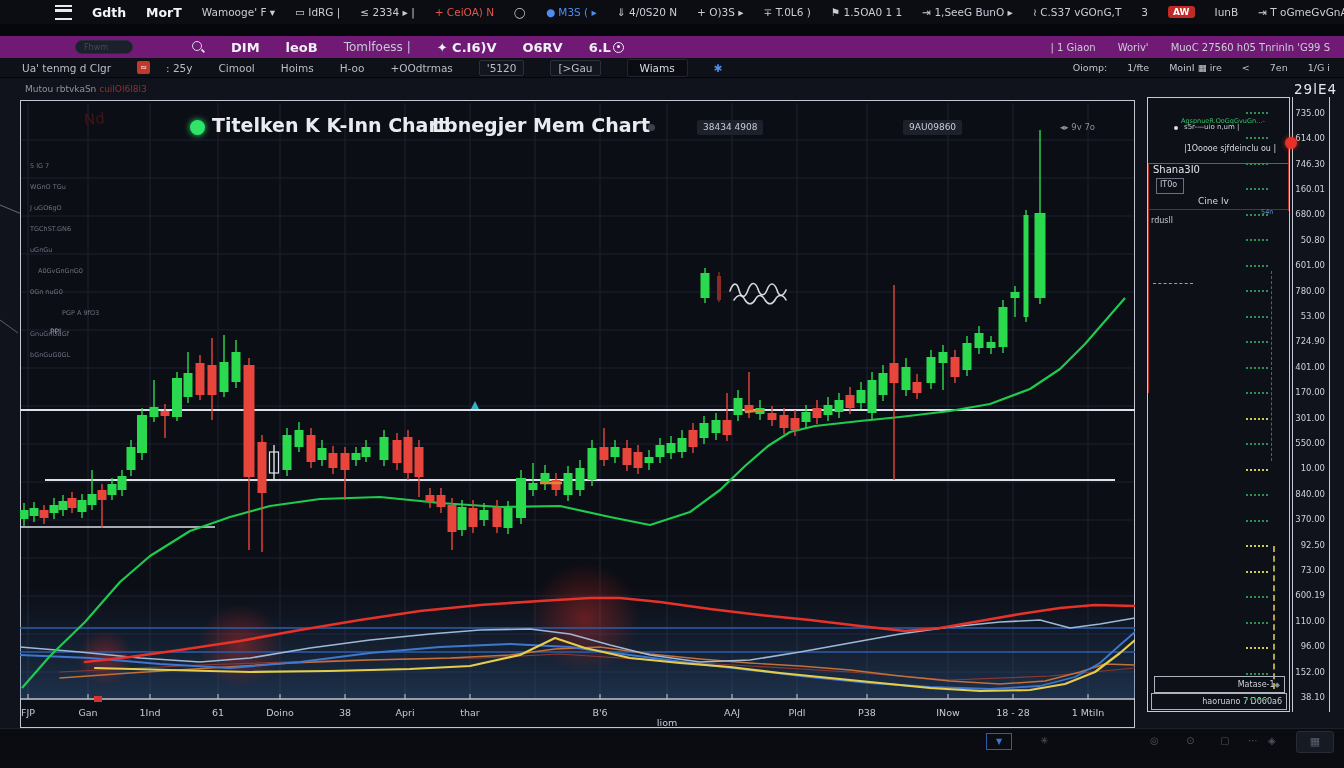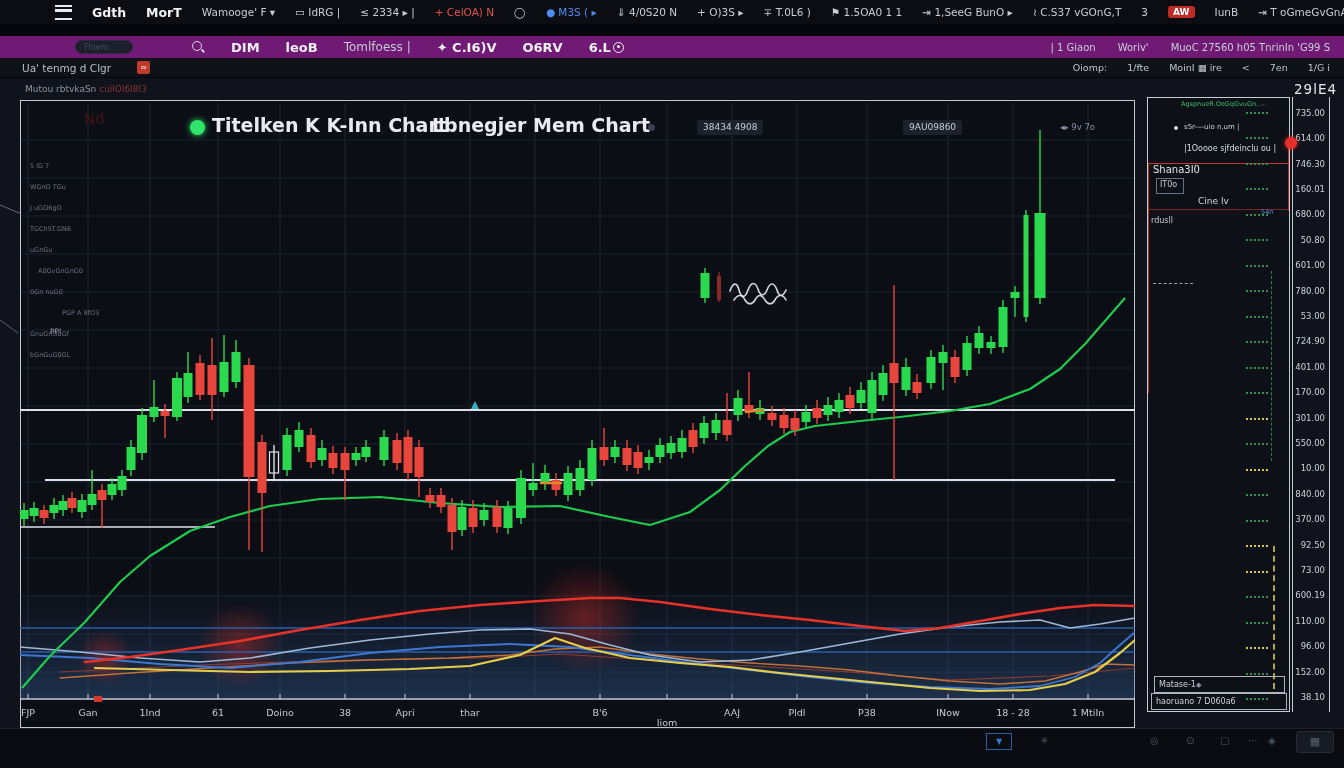--- a/index.html
+++ b/index.html
@@ -62,21 +62,21 @@
   .watermark{position:absolute;left:84px;top:110px;font-size:15px;color:#6b1a1a;opacity:.55;transform:rotate(-6deg);}
   .left-lbl{position:absolute;left:30px;font-size:6.5px;color:#7d8292;opacity:.85;white-space:nowrap;}
   .ppi{position:absolute;left:50px;top:327px;font-size:7.5px;color:#9aa0ae;}
   .x-lbl{position:absolute;top:707px;width:44px;text-align:center;font-size:9.5px;color:#c6cad3;}
   .diag-svg{position:absolute;left:0;top:195px;}
   
   .sidebar{position:absolute;left:1147px;top:97px;width:143px;height:615px;border:1px solid #c5cad4;
            background:#0d1017;box-sizing:border-box;}
   .sb{position:absolute;white-space:nowrap;}
   .sb-footer{position:absolute;border:1px solid #aeb3bf;font-size:8px;color:#cdd1da;
-             display:flex;align-items:center;padding:0 4px;box-sizing:border-box;justify-content:flex-start;}
+             display:flex;align-items:center;padding:0 4px;box-sizing:border-box;justify-content:flex-end;}
   .ticks{position:absolute;left:1246px;top:100px;width:26px;height:612px;display:flex;
          flex-direction:column;justify-content:space-around;}
   .tick{width:22px;height:0;}
   .scale-line{position:absolute;top:97px;width:1px;height:615px;background:#c5cad4;}
   .scale-labels{position:absolute;left:1293px;top:100px;width:34px;height:610px;display:flex;
                 flex-direction:column;justify-content:space-around;align-items:flex-end;
                 font-size:8.5px;color:#ced2da;padding-right:2px;box-sizing:border-box;}
   .red-price-dot{position:absolute;left:1285px;top:137px;width:12px;height:12px;border-radius:50%;
                  background:#e8302a;box-shadow:0 0 5px rgba(232,48,42,.8);}
   
@@ -132,20 +132,31 @@
     <span class="tb-right">
         <span>| 1 Giaon</span>
         <span>Woriv'</span>
         <span>MuoC 27560 h05 TnrinIn 'G99 S</span>
       </span>
   </div>
 
   <div class="toolbar2">
     <span class="t2">Ua' tenmg d Clgr</span>
     <span class="red-badge">≈</span>
+    <span class="t2-items" style="display:flex;align-items:center;">
+        <span class="t2">: 25y</span>
+        <span class="t2">Cimool</span>
+        <span class="t2">Hoims</span>
+        <span class="t2">H-oo</span>
+        <span class="t2">+OOdtrmas</span>
+        <span class="t2 chip">'5120</span>
+        <span class="t2 chip">[&gt;Gau</span>
+        <span class="t2 chip-dark">Wiams</span>
+        <span class="t2 blue">✱</span>
+      </span>
     <span class="t2r">
         <span>Oiomp:</span>
         <span>1/fte</span>
         <span>MoinI ▦ ire</span>
         <span>&lt;</span>
         <span>7en</span>
         <span>1/G i</span>
       </span>
   </div>
 
@@ -464,21 +475,21 @@
       <div class="x-lbl" style="left: 645px; margin-top: 10px;">Iiom</div>
       <div class="x-lbl" style="left: 710px;">AAJ</div>
       <div class="x-lbl" style="left: 775px;">Pldl</div>
       <div class="x-lbl" style="left: 845px;">P38</div>
       <div class="x-lbl" style="left: 926px;">INow</div>
       <div class="x-lbl" style="left: 991px;">18 - 28</div>
       <div class="x-lbl" style="left: 1066px;">1 MtiIn</div>
     </div>
 
   <div class="sidebar">
-    <div class="sb" style="left:33px;top:2px;font-size:6.5px;color:#35c06a;">AgspnueR.OoGqGvuGn…-</div>
+    <div class="sb" style="left:33px;top:19px;font-size:6.5px;color:#35c06a;">AgspnueR.OoGqGvuGn…-</div>
     <div class="sb" style="left:26px;top:28px;width:4px;height:4px;border-radius:50%;background:#d8dce4;"></div>
     <div class="sb" style="left:36px;top:25px;font-size:7px;color:#cfd3dc;">s5r-—uio n,um |</div>
     <div class="sb" style="left:36px;top:46px;font-size:8px;color:#d8dce4;">|1Ooooe sjfdeinclu ou |</div>
     <div class="sb" style="left:0;top:65px;width:141px;height:1px;background:#c0392b;"></div>
     <div class="sb" style="left:5px;top:66px;font-size:10px;color:#e2e5ea;">Shana3I0</div>
     <div class="sb" style="left:8px;top:80px;width:26px;height:14px;border:1px solid #6a7080;"></div>
     <div class="sb" style="left:12px;top:82px;font-size:8px;color:#c6cad2;">IT0o</div>
     <div class="sb" style="left:0;top:111px;width:141px;height:1px;background:#7e2420;"></div>
     <div class="sb" style="left:50px;top:98px;font-size:9px;color:#d4d8e0;">Cine lv</div>
     <div class="sb" style="left:3px;top:118px;font-size:8px;color:#c6cad2;">rdusll</div>

